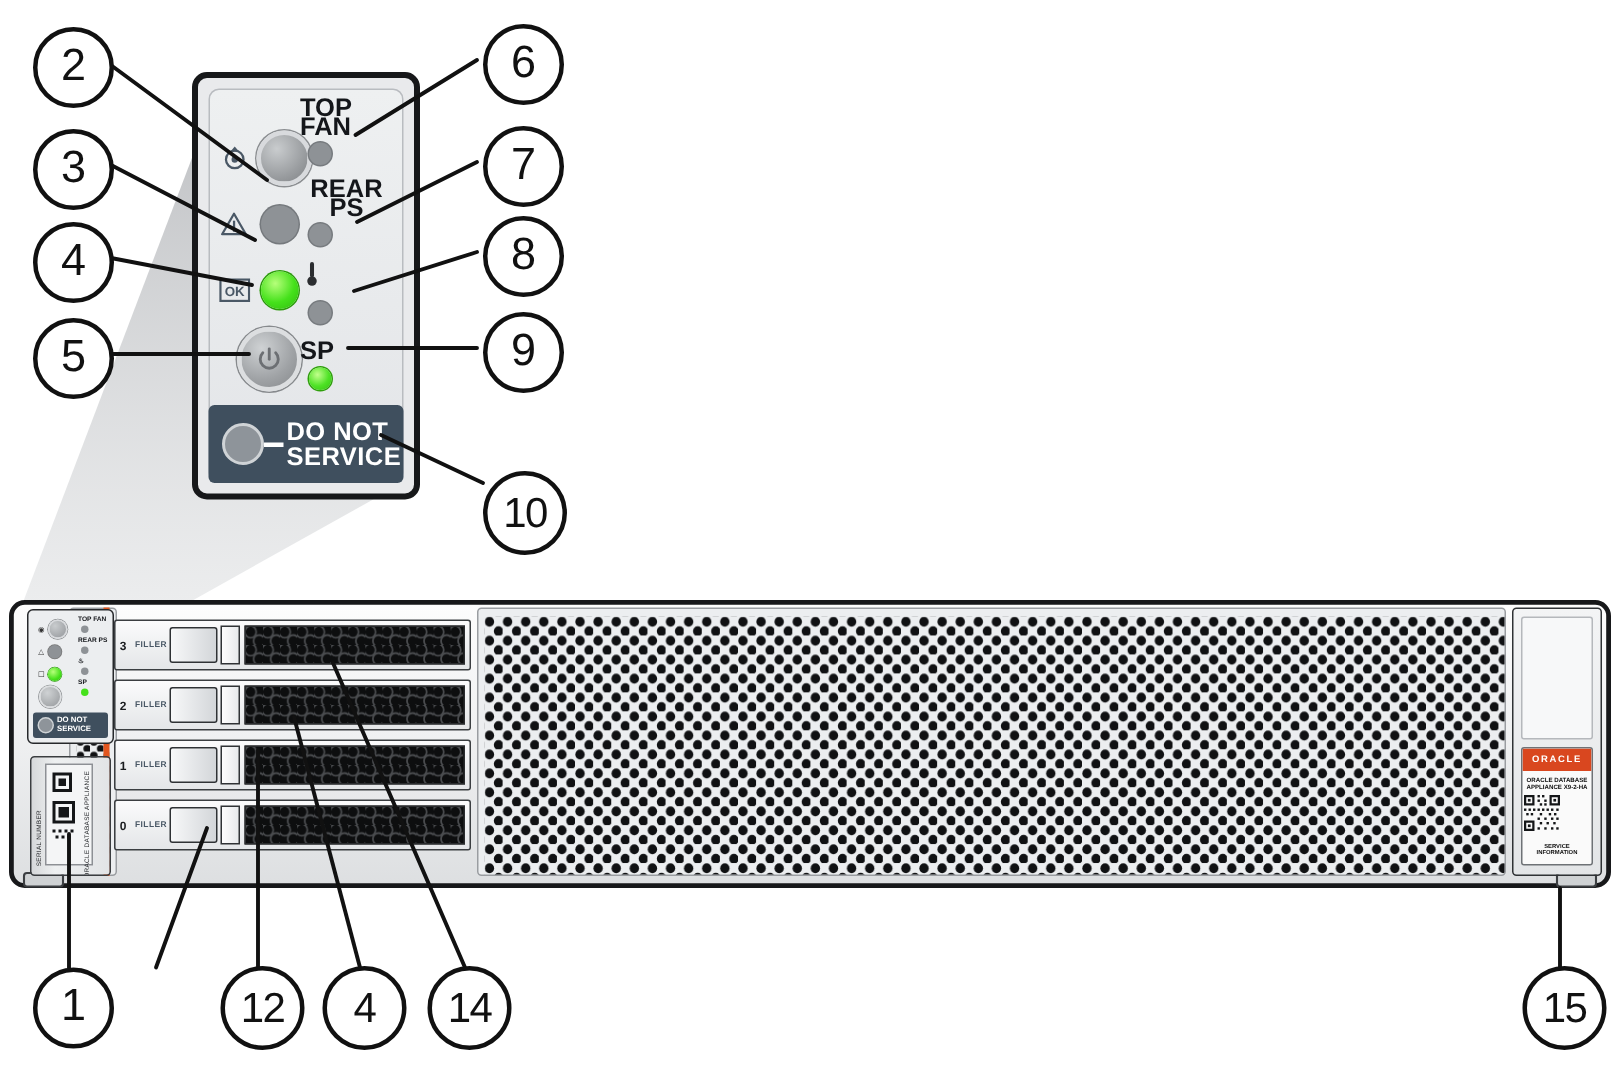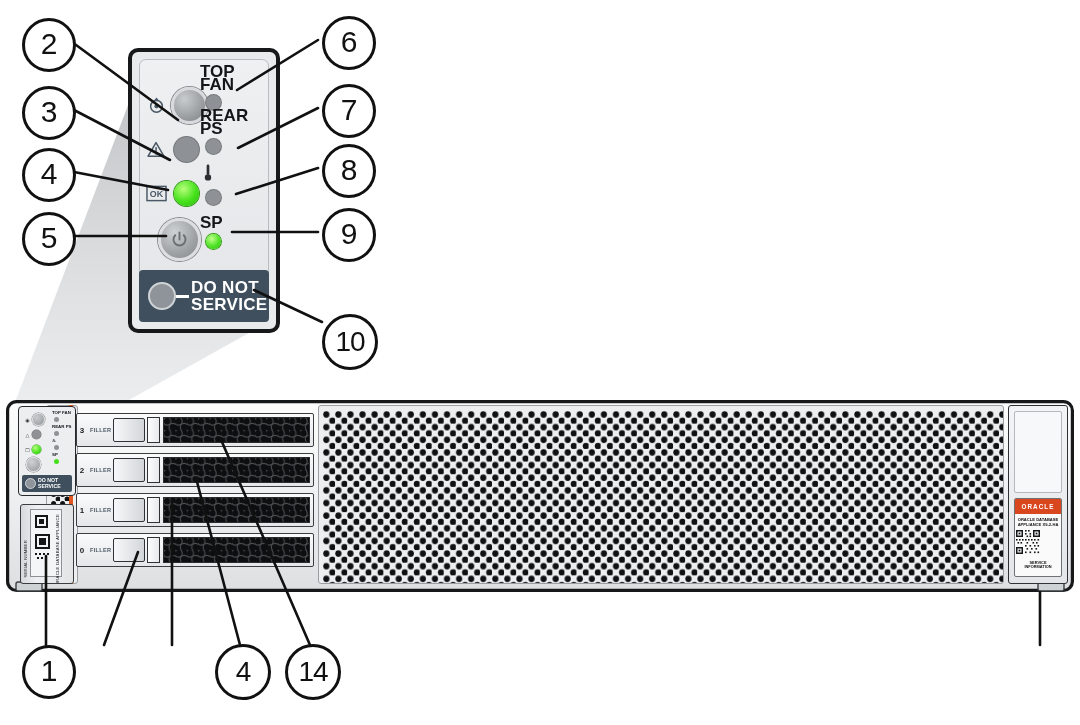--- a/index.html
+++ b/index.html
@@ -249,21 +249,21 @@
         </div>
       </div>
     </div>
 
     <div class="right-col">
       <div style="margin-top:2px;">
         <div class="rlabel">TOP</div>
         <div class="rlabel">FAN</div>
         <div class="rled"></div>
       </div>
-      <div style="">
+      <div style="margin-top:10px;text-align:center;">
         <div class="rlabel">REAR</div>
         <div class="rlabel">PS</div>
         <div class="rled"></div>
       </div>
       <div style="margin-top:9px;">
         <div style="margin-left:3px;">
           <svg width="10" height="19" viewBox="0 0 12 24">
             <rect x="4.3" y="2" width="3.4" height="13" rx="1.7" fill="#2b2d30"></rect>
             <circle cx="6" cy="18.2" r="4" fill="#2b2d30"></circle>
           </svg>
@@ -505,20 +505,26 @@
           <div>SERVICE</div>
           <div>INFORMATION</div>
         </div>
       </div>
     </div>
   </div>
 
   <div class="callout c-lg" style="left:22px;top:645px;">
     <span>1</span>
   </div>
+  <div class="callout c-wide" style="left:147px;top:644px;">
+    <span>12</span>
+  </div>
   <div class="callout c-wide" style="left:215px;top:644px;">
     <span>4</span>
   </div>
   <div class="callout c-wide" style="left:285px;top:644px;">
     <span>14</span>
   </div>
+  <div class="callout c-wide" style="left:1015px;top:644px;">
+    <span>15</span>
+  </div>
 
 </div>
 
 </body></html>

